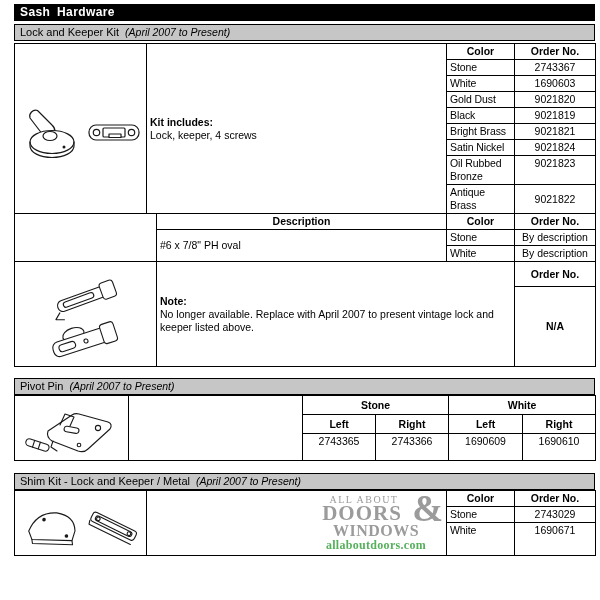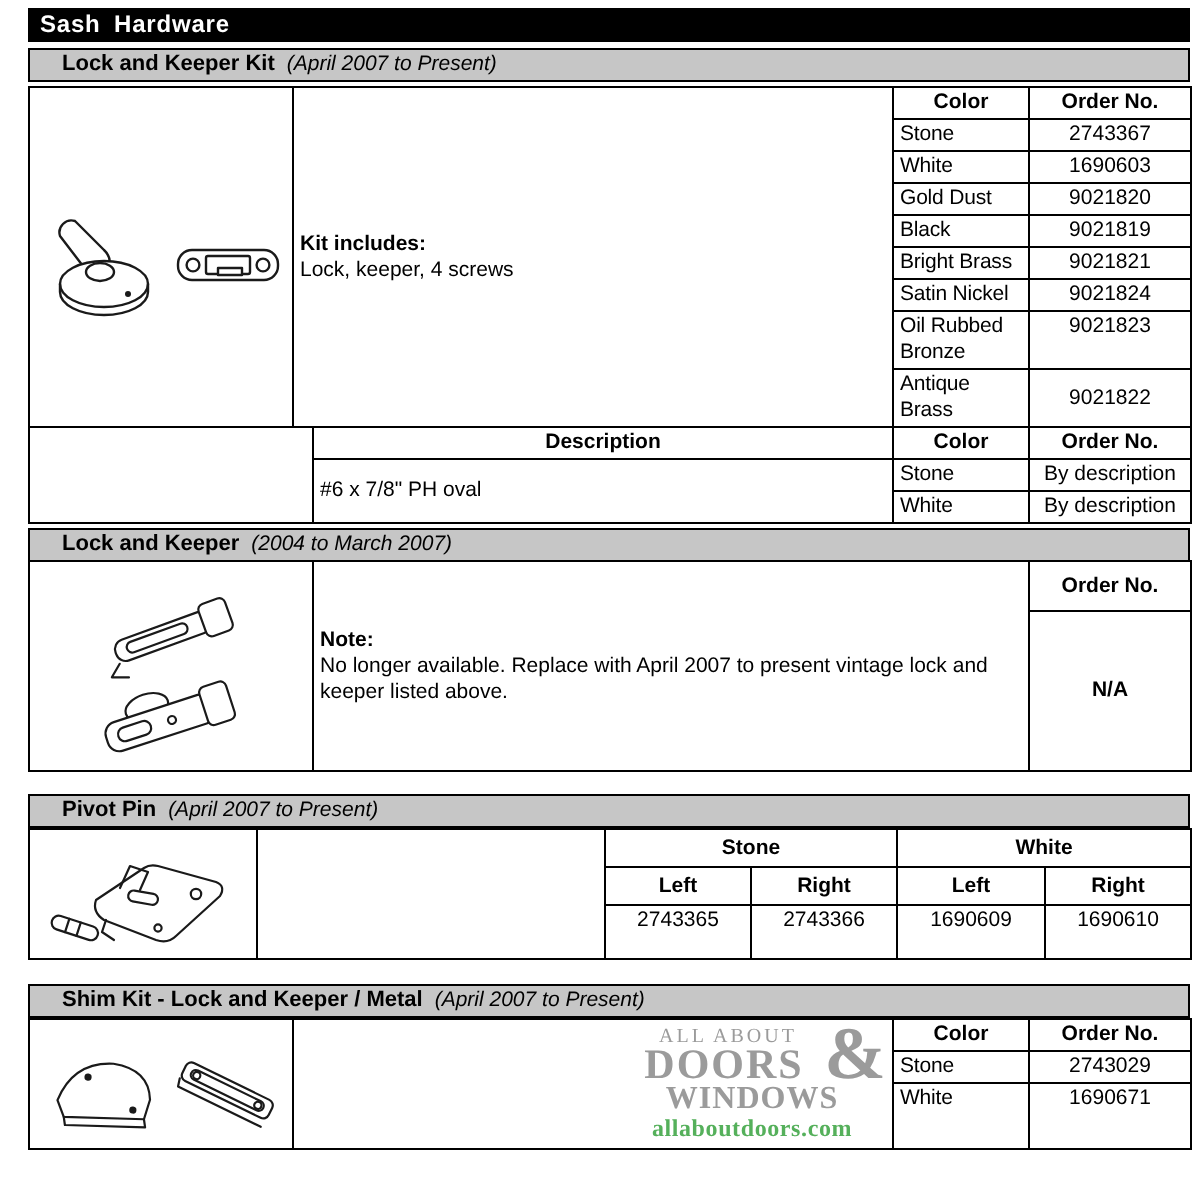--- a/index.html
+++ b/index.html
@@ -10,21 +10,21 @@
   html,body{background:#ffffff;}
   .page{position:relative;width:600px;height:600px;background:#fff;overflow:hidden;
         font-family:"Liberation Sans","DejaVu Sans",sans-serif;color:#000;}
   .doc{position:absolute;left:14px;top:4px;width:581px;}
 
   .title-bar{height:17px;line-height:17px;background:var(--c-title_bg);color:var(--c-title_fg);
              font-size:12px;font-weight:bold;padding-left:6px;letter-spacing:.4px;word-spacing:3px;}
 
   .section-bar{height:17px;line-height:15px;background:var(--c-bar_gray);
                border:1px solid var(--c-border);padding-left:5px;font-size:11px;}
-  .section-bar .st{font-weight:bold;margin-left:11px;}
+  .section-bar .st{font-weight:normal;}
   .section-bar .sd{font-style:italic;font-size:10.5px;margin-left:6px;}
 
   table.t{border-collapse:collapse;width:581px;table-layout:fixed;}
   table.t td{border:1px solid var(--c-border);font-size:10.5px;line-height:13px;
              padding:1px 3px;vertical-align:middle;overflow:hidden;}
   td.hdr{font-weight:bold;text-align:center;}
   td.cc{padding-left:5px;letter-spacing:-.1px;}
   td.oc{text-align:center;}
   td.imgcell,td.midcell{vertical-align:top;}
   td.midcell{padding:2px 5px;font-size:11px;line-height:14px;}
@@ -151,23 +151,20 @@
         <td class="cc">Stone</td>
         <td class="oc">By description</td>
       </tr>
       <tr>
         <td class="cc">White</td>
         <td class="oc">By description</td>
       </tr>
     </tbody>
       </table>
 
-    <div class="section-bar mt2">
-      <span class="st">Lock and Keeper</span><span class="sd">(2004 to March 2007)</span>
-    </div>
     <table class="t mtneg">
       <colgroup>
           <col style="width:142px">
           <col style="width:358px">
           <col style="width:81px">
         </colgroup>
       <tbody>
           <tr>
         <td class="imgcell" rowspan="2">
           <svg class="illus" width="124" height="96" viewBox="0 0 124 96">

